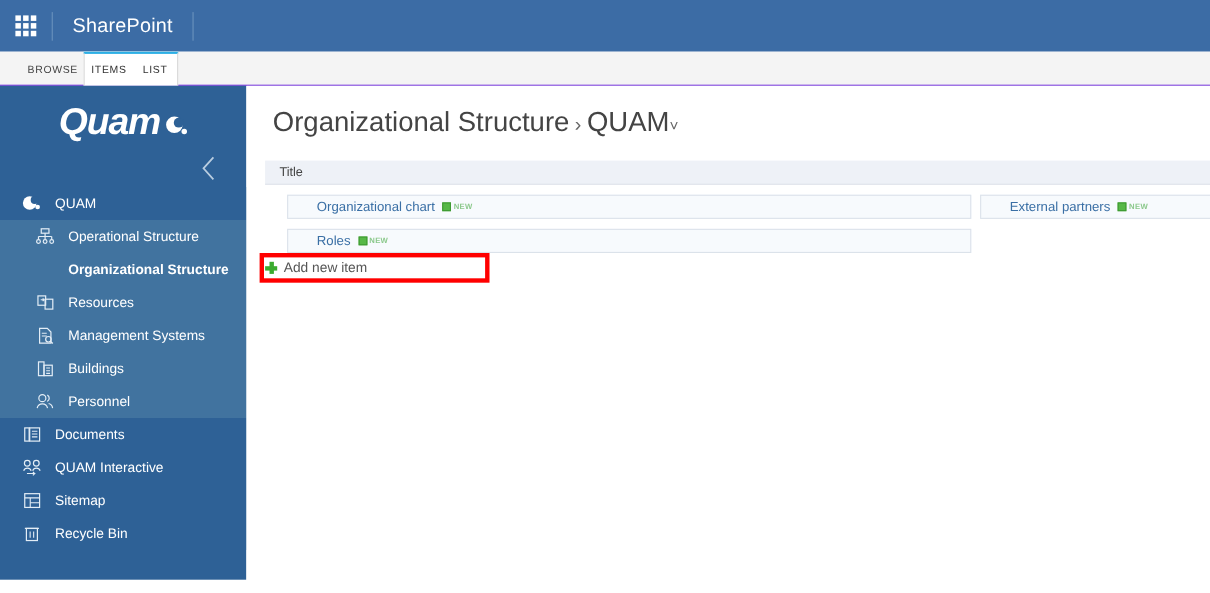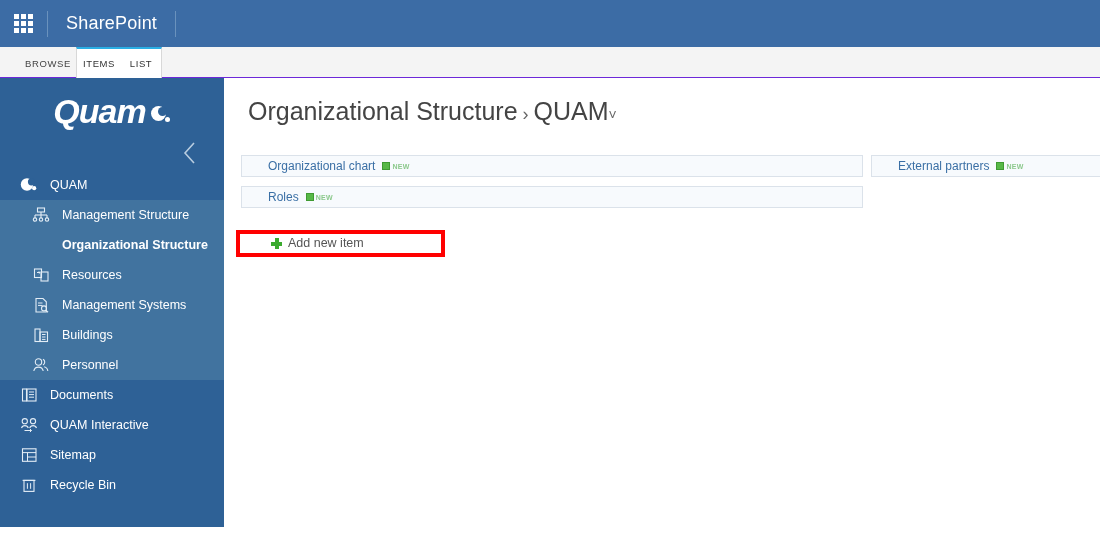--- a/index.html
+++ b/index.html
@@ -108,42 +108,42 @@
   }
   .page-title .sep { color:#666; font-size:18px; padding:0 5px; }
   .page-title .caret { font-size:14px; color:#666; }
 
   .listview { position:absolute; left:17px; top:68px; width:859px; }
   .list-head {
     height:22px; background:#eef1f7; border-bottom:1px solid #dfe3ea;
     display:flex; align-items:center; padding-left:13px;
     font-size:11.5px; color:#444;
   }
-  .list-row { position:relative; height:22px; margin-top:9px; }
+  .list-row { position:relative; height:22px; margin-top:9px;margin-left:20px; }
   .cell {
     position:absolute; top:0; height:22px; background:#f7fafd;
     border:1px solid #dbe2ea; display:flex; align-items:center;
     padding-left:26px; font-size:12px; white-space:nowrap;
   }
   .cell-left  { left:0; width:622px; }
   .cell-right { left:630px; width:246px; }
   .cell-wide  { left:0; width:622px; }
   .itemlink { color:#3a6fa5; cursor:pointer; }
   .badge { display:inline-flex; align-items:center; margin-left:7px; }
   .badge .sq {
     width:8px; height:8px; background:#57b847; display:inline-block;
     border:1px solid #3f9a32; margin-right:2px;
   }
   .badge .txt {
     font-size:7px; font-weight:bold; color:#8cc98c; letter-spacing:0.3px;
   }
 
   .addnew {
     position:absolute; left:17px; top:152px; width:209px; height:26px;
-    display:flex; align-items:center; padding-left:30px; cursor:pointer;
+    display:flex; align-items:center; padding-left:0; cursor:pointer;
     background:#ffffff;
   }
   .plus { position:relative; width:11px; height:11px; margin-right:6px; }
   .plus i { position:absolute; background:#3bab2f; }
   .plus .h { left:0; top:4px; width:11px; height:4px; }
   .plus .v { left:4px; top:0; width:4px; height:11px; }
   .addnew .lbl { font-size:12.5px; color:#555; }
 
   .highlight {
     position:absolute; left:12px; top:152px; width:209px; height:27px;
@@ -218,21 +218,21 @@
             <line x1="9" y1="5" x2="9" y2="8" stroke="#e3edf6" stroke-width="1.1"></line>
             <line x1="3" y1="8" x2="15" y2="8" stroke="#e3edf6" stroke-width="1.1"></line>
             <line x1="3" y1="8" x2="3" y2="11" stroke="#e3edf6" stroke-width="1.1"></line>
             <line x1="9" y1="8" x2="9" y2="11" stroke="#e3edf6" stroke-width="1.1"></line>
             <line x1="15" y1="8" x2="15" y2="11" stroke="#e3edf6" stroke-width="1.1"></line>
             <circle cx="3" cy="12.6" r="1.7" fill="none" stroke="#e3edf6" stroke-width="1.1"></circle>
             <circle cx="9" cy="12.6" r="1.7" fill="none" stroke="#e3edf6" stroke-width="1.1"></circle>
             <circle cx="15" cy="12.6" r="1.7" fill="none" stroke="#e3edf6" stroke-width="1.1"></circle>
           </svg>
         </span>
-        <span class="lbl">Management Structure</span>
+        <span class="lbl">Operational Structure</span>
       </div>
 
       <div class="nav-item child noicon selected">
         <span class="lbl">Organizational Structure</span>
       </div>
 
       <div class="nav-item child">
         <span class="ico">
           <svg width="17" height="16" viewBox="0 0 17 16">
             <rect x="1.5" y="2" width="7" height="8.5" fill="none" stroke="#e3edf6" stroke-width="1.1"></rect>
@@ -335,20 +335,23 @@
   </div>
 
   <div class="content">
 
     <div class="page-title">
       <span>Organizational Structure</span><span class="sep">›</span><span>QUAM</span><span class="caret">˅</span>
     </div>
 
     <div class="listview">
 
+      <div class="list-head">
+        <span>Title</span>
+      </div>
 
       <div class="list-row">
         <div class="cell cell-left">
           <span class="itemlink">Organizational chart</span>
           <span class="badge">
             <span class="sq"></span>
             <span class="txt">NEW</span>
           </span>
         </div>
         <div class="cell cell-right">

